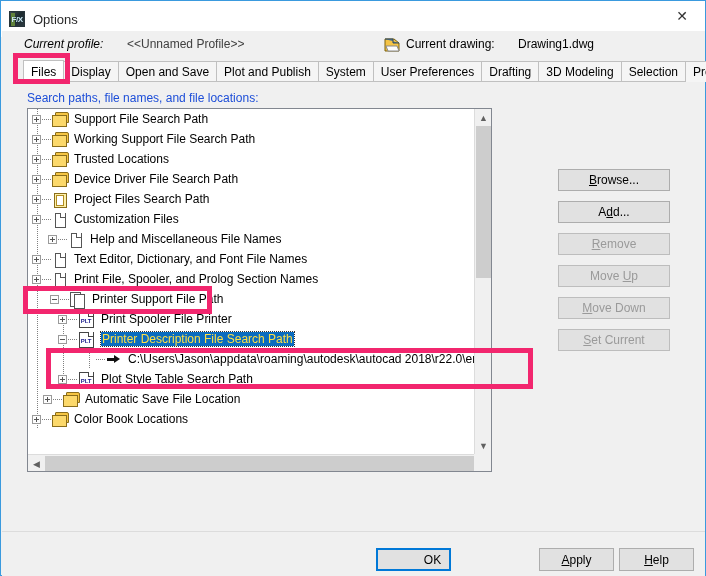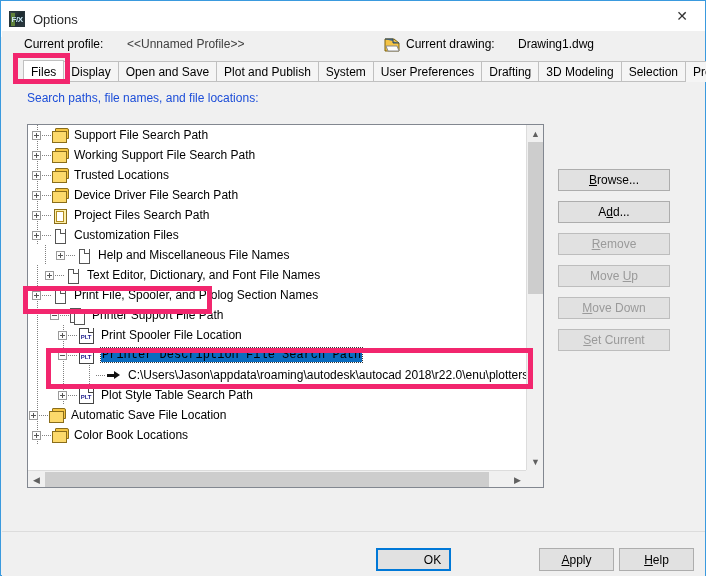--- a/index.html
+++ b/index.html
@@ -52,21 +52,21 @@
     display: flex; align-items: center; justify-content: center;
     color: #333; font-size: 14px; font-family: "Liberation Sans", sans-serif;
     cursor: default;
   }
 
   
   #profile-row {
     position: absolute; left: 1px; top: 30px; width: 703px; height: 26px;
     background: #f0f0f0;
   }
-  #profile-label { position: absolute; left: 22px; top: 6px; color: #000; }
+  #profile-label { position: absolute; left: 22px; top: 6px; color: #000; font-style: italic; }
   #profile-value { position: absolute; left: 125px; top: 6px; color: #404040; }
   #drawing-icon {
     position: absolute; left: 383px; top: 36px; width: 17px; height: 16px;
   }
   #drawing-label { position: absolute; left: 404px; top: 6px; color: #000; }
   #drawing-value { position: absolute; left: 516px; top: 6px; color: #000; }
 
   
   #tabstrip {
     position: absolute; left: 22px; top: 59px; height: 22px;
@@ -90,21 +90,21 @@
   
   #panel {
     position: absolute; left: 1px; top: 81px; width: 703px; height: 449px;
     background: #f0f0f0;
     border-top: none;
   }
   #panel-caption { position: absolute; left: 25px; top: 9px; color: #1d4ed8; }
 
   
   #treebox {
-    position: absolute; left: 25px; top: 42px; width: 517px; height: 364px;
+    position: absolute; left: 25px; top: 26px; width: 465px; height: 364px;
     background: #ffffff;
     border: 1px solid #828790;
     overflow: hidden;
   }
   #treeclip {
     position: absolute; left: 0; top: 0; width: 498px; height: 345px;
     overflow: hidden;
   }
   .row {
     position: relative; height: 20px;
@@ -196,24 +196,23 @@
   .ico-arrow::before {
     content:""; position:absolute; left:1px; top:6px; width:9px; height:3px; background:#111;
   }
   .ico-arrow::after {
     content:""; position:absolute; left:8px; top:3px; width:0; height:0;
     border-left:6px solid #111; border-top:4px solid transparent; border-bottom:4px solid transparent;
   }
 
   .label { margin-left: 2px; }
   .label.selected {
-    background: #0a6cbf; color: #000000;
+    background: #0a6cbf; color: #fde047;
     outline: 1px dotted #333; outline-offset: 0px;
     padding: 0 1px;
-    font-family: Liberation Mono, monospace;
   }
 
   
   #vscroll {
     position: absolute; right: 0; top: 0; width: 17px; height: 345px;
     background: #f0f0f0; border-left: 1px solid #dcdcdc;
   }
   #vscroll .arrow {
     position:absolute; left:0; width:17px; height:17px;
     display:flex; align-items:center; justify-content:center;
@@ -377,28 +376,28 @@
             <span class="ico ico-project"></span>
             <span class="label">Project Files Search Path</span>
           </div>
           <div class="row" style="padding-left: 4px;">
             <span class="dotted-v" style="left: 9px;"></span>
             <span class="plus expandable"></span>
             <span class="hdots"></span>
             <span class="ico ico-page"></span>
             <span class="label">Customization Files</span>
           </div>
-          <div class="row" style="padding-left: 20px; margin-left: 8px;">
+          <div class="row" style="padding-left: 20px;">
             <span class="dotted-v" style="left: 9px;"></span>
             <span class="plus expandable"></span>
             <span class="hdots"></span>
             <span class="ico ico-page"></span>
             <span class="label">Help and Miscellaneous File Names</span>
           </div>
-          <div class="row" style="padding-left: 17px;">
+          <div class="row" style="padding-left: 4px;">
             <span class="dotted-v" style="left: 9px;"></span>
             <span class="plus expandable"></span>
             <span class="hdots"></span>
             <span class="ico ico-page"></span>
             <span class="label">Text Editor, Dictionary, and Font File Names</span>
           </div>
           <div class="row" style="padding-left: 4px;">
             <span class="dotted-v" style="left: 9px;"></span>
             <span class="plus expandable"></span>
             <span class="hdots"></span>
@@ -414,21 +413,21 @@
           </div>
           <div class="row" style="padding-left: 30px;">
             <span class="dotted-v" style="left: 9px;"></span>
             <span class="dotted-v" style="left: 35px;"></span>
             <span class="plus expandable"></span>
             <span class="hdots"></span>
             <span class="ico ico-plt">
               <span class="plt-fold"></span>
               <span class="plt-txt">PLT</span>
             </span>
-            <span class="label">Print Spooler File Location</span>
+            <span class="label">Print Spooler File Printer</span>
           </div>
           <div class="row" style="padding-left: 30px;">
             <span class="dotted-v" style="left: 9px;"></span>
             <span class="dotted-v" style="left: 35px;"></span>
             <span class="plus"></span>
             <span class="hdots"></span>
             <span class="ico ico-plt">
               <span class="plt-fold"></span>
               <span class="plt-txt">PLT</span>
             </span>
@@ -447,21 +446,21 @@
             <span class="dotted-v" style="left: 9px;"></span>
             <span class="dotted-v" style="left: 35px;"></span>
             <span class="plus expandable"></span>
             <span class="hdots"></span>
             <span class="ico ico-plt">
               <span class="plt-fold"></span>
               <span class="plt-txt">PLT</span>
             </span>
             <span class="label">Plot Style Table Search Path</span>
           </div>
-          <div class="row" style="padding-left: 1px;">
+          <div class="row" style="padding-left: 15px;">
             <span class="dotted-v" style="left: 9px;"></span>
             <span class="plus expandable"></span>
             <span class="hdots"></span>
             <span class="ico ico-folders"></span>
             <span class="label">Automatic Save File Location</span>
           </div>
           <div class="row" style="padding-left: 4px;">
             <span class="dotted-v" style="left: 9px;"></span>
             <span class="plus expandable"></span>
             <span class="hdots"></span>

